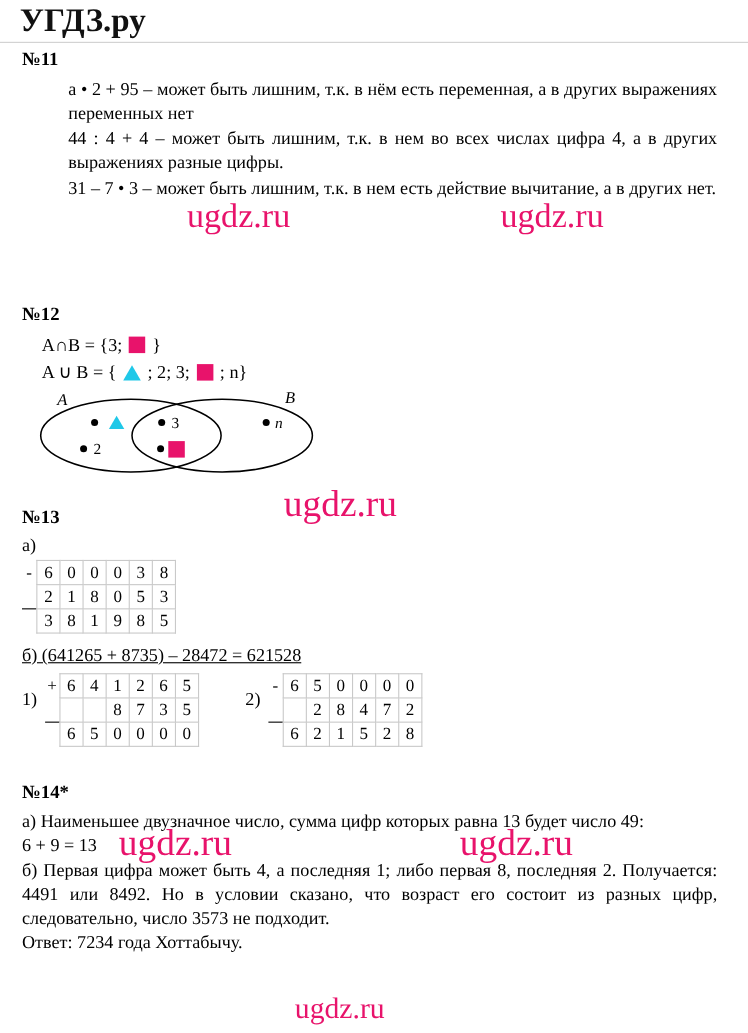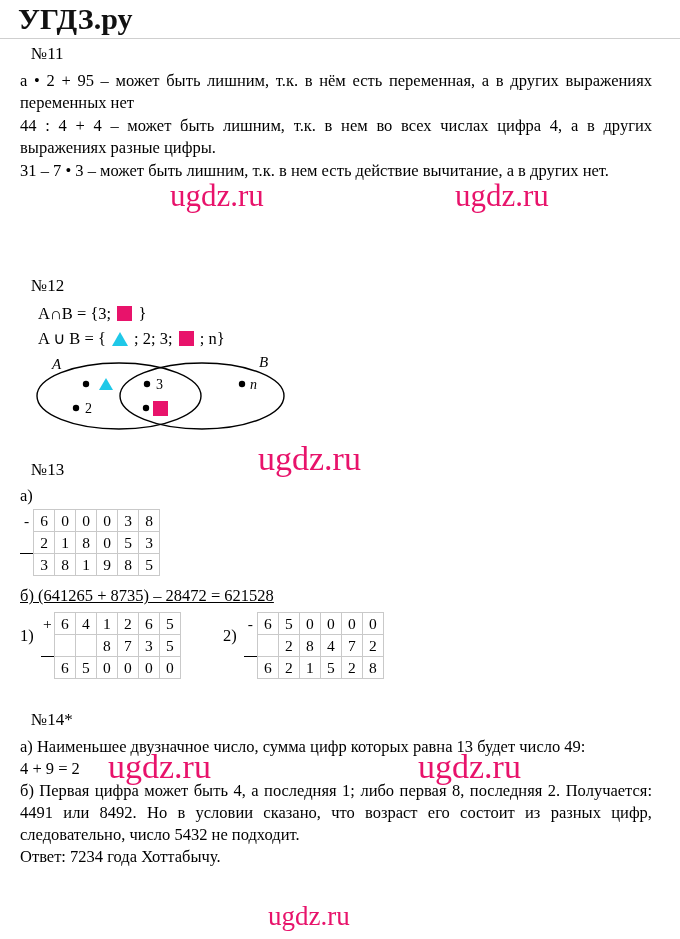--- a/index.html
+++ b/index.html
@@ -32,34 +32,34 @@
   }
   .hr-top {
     position: absolute;
     left: 0;
     top: 38px;
     width: 680px;
     height: 1px;
     background: #cfcfcf;
   }
   .task-num {
-    font-weight: normal;
+    font-weight: bold;
     font-size: 17px;
-    margin: 0 0 6px 11px;
+    margin: 0 0 6px 0;
     font-family: "Liberation Serif", serif;
   }
   .para {
     font-size: 16.5px;
     line-height: 1.33;
     text-align: justify;
     margin: 0;
     font-family: "Liberation Serif", serif;
   }
   .block-11 { position: absolute; left: 20px; top: 44px; width: 632px; }
-  .block-11 .para { margin-bottom: 1px; }
+  .block-11 .para { margin-bottom: 1px; margin-left: 42px; }
 
   
   .block-12 { position: absolute; left: 20px; top: 276px; width: 632px; }
   .sets { margin-left: 18px; margin-top: 4px; font-size: 16.5px; line-height: 1.5; }
   .sq-pink {
     display: inline-block;
     width: 15px; height: 15px;
     background: #e8136b;
     vertical-align: -2px;
     margin: 0 2px;
@@ -289,22 +289,22 @@
           </tbody>
             </table>
         </div>
       </div>
     </div>
   </div>
 
   <div class="block-14">
     <div class="task-num">№14*</div>
     <p class="para">а) Наименьшее двузначное число, сумма цифр которых равна 13 будет число 49:</p>
-    <p class="para">4 + 9 = 2</p>
-    <p class="para">б) Первая цифра может быть 4, а последняя 1; либо первая 8, последняя 2. Получается: 4491 или 8492. Но в условии сказано, что возраст его состоит из разных цифр, следовательно, число 5432 не подходит.</p>
+    <p class="para">6 + 9 = 13</p>
+    <p class="para">б) Первая цифра может быть 4, а последняя 1; либо первая 8, последняя 2. Получается: 4491 или 8492. Но в условии сказано, что возраст его состоит из разных цифр, следовательно, число 3573 не подходит.</p>
     <p class="para">Ответ: 7234 года Хоттабычу.</p>
   </div>
 
   <div class="wm wm1">ugdz.ru</div>
   <div class="wm wm2">ugdz.ru</div>
   <div class="wm wm3">ugdz.ru</div>
   <div class="wm wm4">ugdz.ru</div>
   <div class="wm wm5">ugdz.ru</div>
   <div class="wm wm6">ugdz.ru</div>
 

